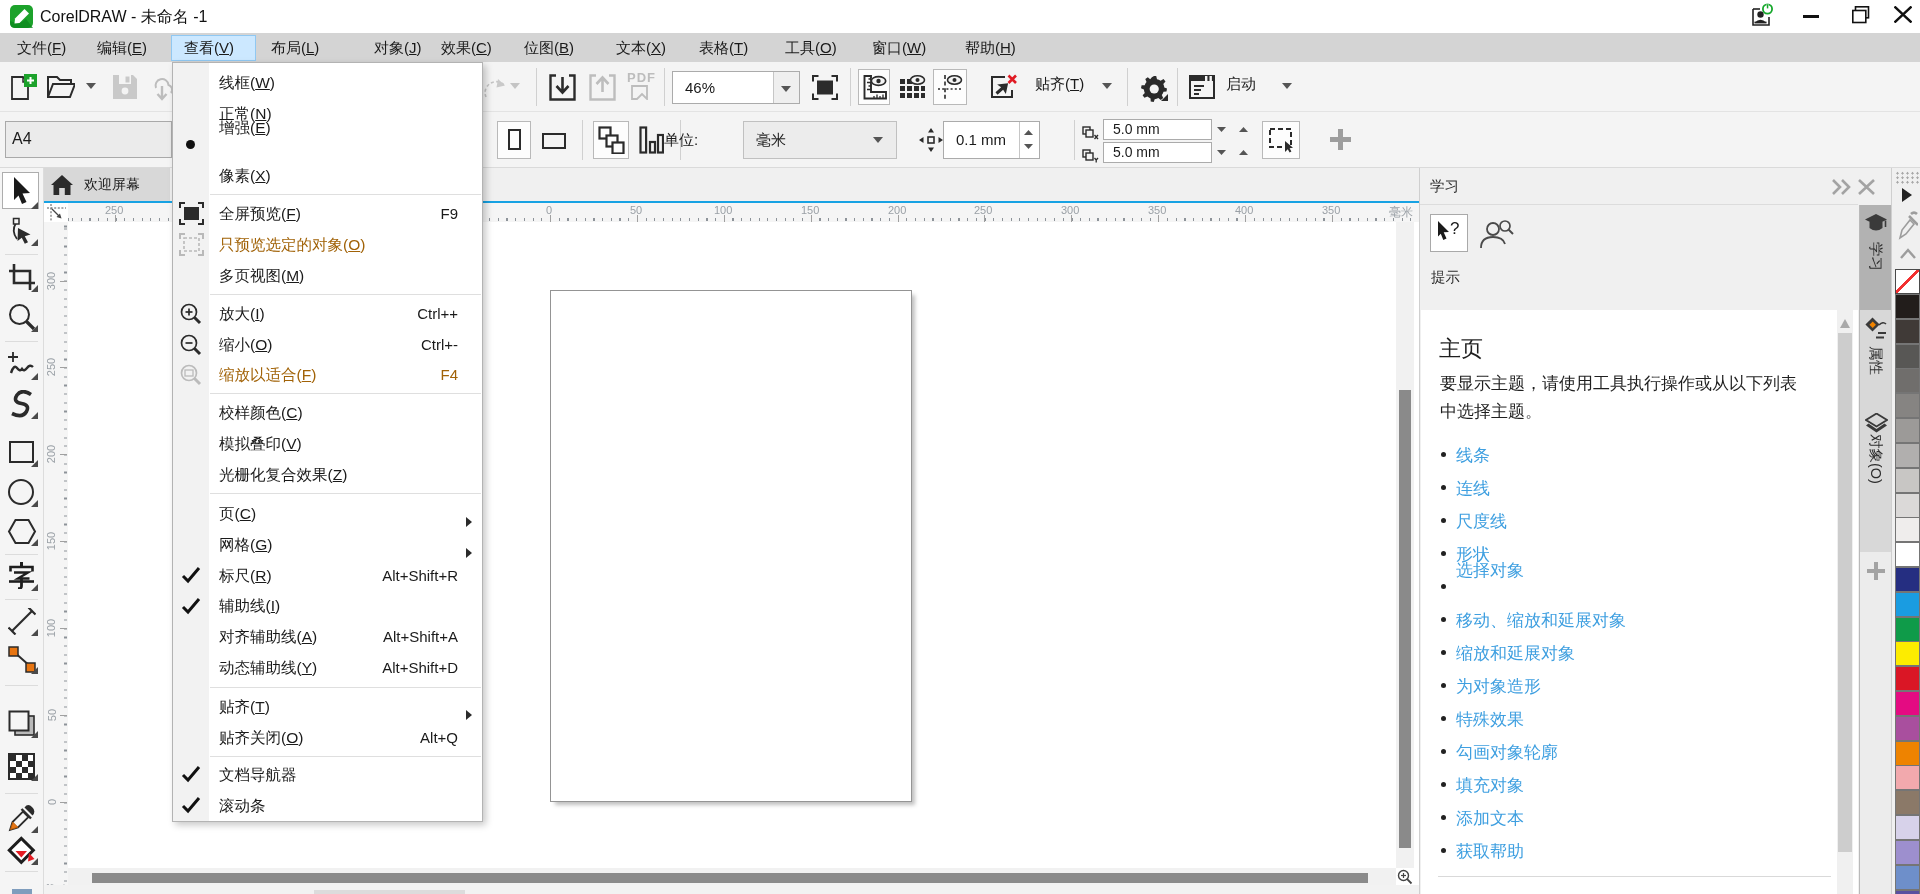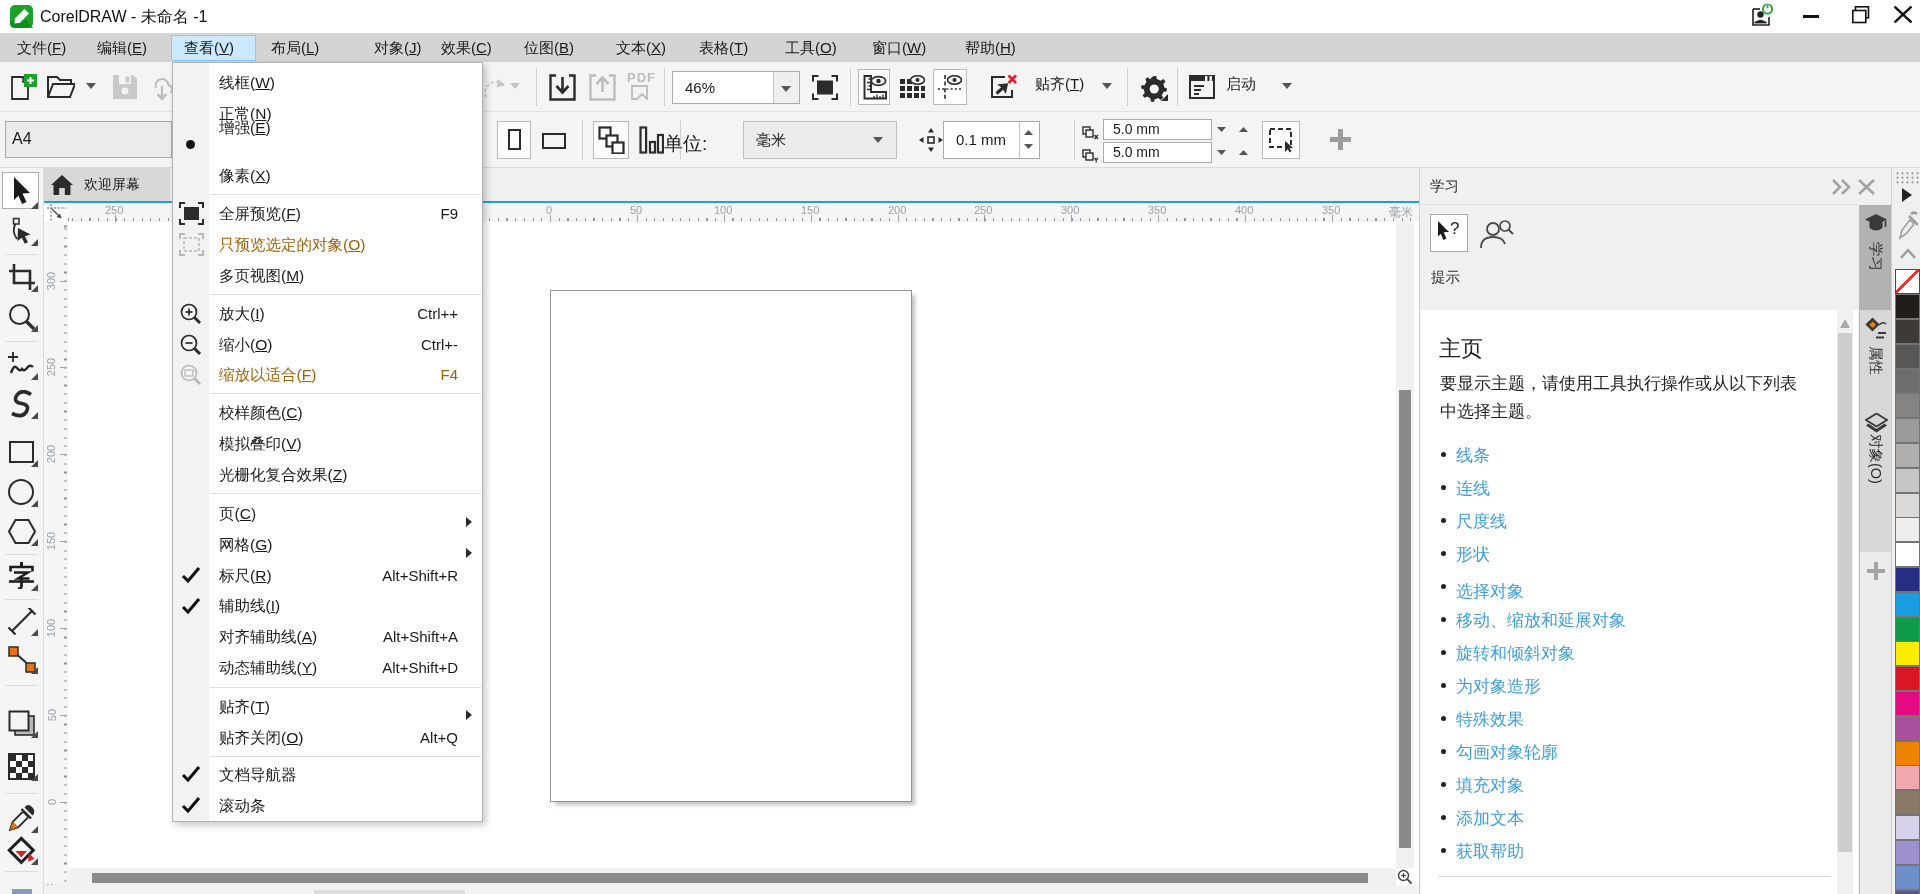--- a/index.html
+++ b/index.html
@@ -222,21 +222,21 @@
     <rect x="8.5" y="9.5" width="11" height="11" fill="#fdfdfd" stroke="#2b2b2b" stroke-width="2.2"></rect>
     <rect x="14.5" y="16.5" width="11" height="11" fill="#fdfdfd" stroke="#2b2b2b" stroke-width="2.2"></rect>
   </svg>
 
   <svg class="abs" style="left:639px;top:14px" width="25" height="28" viewBox="0 0 25 28">
     <rect x="1.5" y="1.5" width="5.6" height="25" fill="none" stroke="#2b2b2b" stroke-width="2.2"></rect>
     <rect x="11" y="16" width="5" height="10.5" fill="none" stroke="#2b2b2b" stroke-width="2.2"></rect>
     <rect x="19" y="9" width="5" height="17.5" fill="none" stroke="#2b2b2b" stroke-width="2.2"></rect>
   </svg>
   <div class="sep-v" style="left:680px;top:8px;height:40px"></div>
-  <div class="abs" style="left:664px;top:19px;font-size:19px">单位:</div>
+  <div class="abs" style="left:664px;top:19px;font-size:15px">单位:</div>
 
   <div class="abs" style="left:743px;top:9px;width:154px;height:38px;background:#ececec;border:1px solid #c0c0c0"></div>
   <div class="abs" style="left:756px;top:19px;font-size:15px">毫米</div>
   <svg class="abs" style="left:872px;top:24px" width="12" height="8" viewBox="0 0 12 8">
       <path d="M1 1 L6 7 L11 1 Z" fill="#555"></path>
     </svg>
 
   <svg class="abs" style="left:919px;top:16px" width="24" height="24" viewBox="0 0 24 24">
     <rect x="9" y="9" width="6" height="6" fill="none" stroke="#2b2b2b" stroke-width="1.6"></rect>
     <path d="M12 0 L15 4.5 L9 4.5 Z M12 24 L15 19.5 L9 19.5 Z M0 12 L4.5 9 L4.5 15 Z M24 12 L19.5 9 L19.5 15 Z" fill="#2b2b2b"></path>
@@ -534,25 +534,25 @@
   </div>
   <div class="lb" style="top:284px"></div>
     <div class="lk" style="top:276px">线条</div>
   <div class="lb" style="top:317px"></div>
     <div class="lk" style="top:309px">连线</div>
   <div class="lb" style="top:350px"></div>
     <div class="lk" style="top:342px">尺度线</div>
   <div class="lb" style="top:383px"></div>
     <div class="lk" style="top:375px">形状</div>
   <div class="lb" style="top:416px"></div>
-    <div class="lk" style="top:412px">选择对象</div>
+    <div class="lk" style="top:391px">选择对象</div>
   <div class="lb" style="top:449px"></div>
     <div class="lk" style="top:441px">移动、缩放和延展对象</div>
   <div class="lb" style="top:482px"></div>
-    <div class="lk" style="top:474px">旋转和倾斜对象</div>
+    <div class="lk" style="top:474px">缩放和延展对象</div>
   <div class="lb" style="top:515px"></div>
     <div class="lk" style="top:507px">为对象造形</div>
   <div class="lb" style="top:548px"></div>
     <div class="lk" style="top:540px">特殊效果</div>
   <div class="lb" style="top:581px"></div>
     <div class="lk" style="top:573px">勾画对象轮廓</div>
   <div class="lb" style="top:614px"></div>
     <div class="lk" style="top:606px">填充对象</div>
   <div class="lb" style="top:647px"></div>
     <div class="lk" style="top:639px">添加文本</div>

